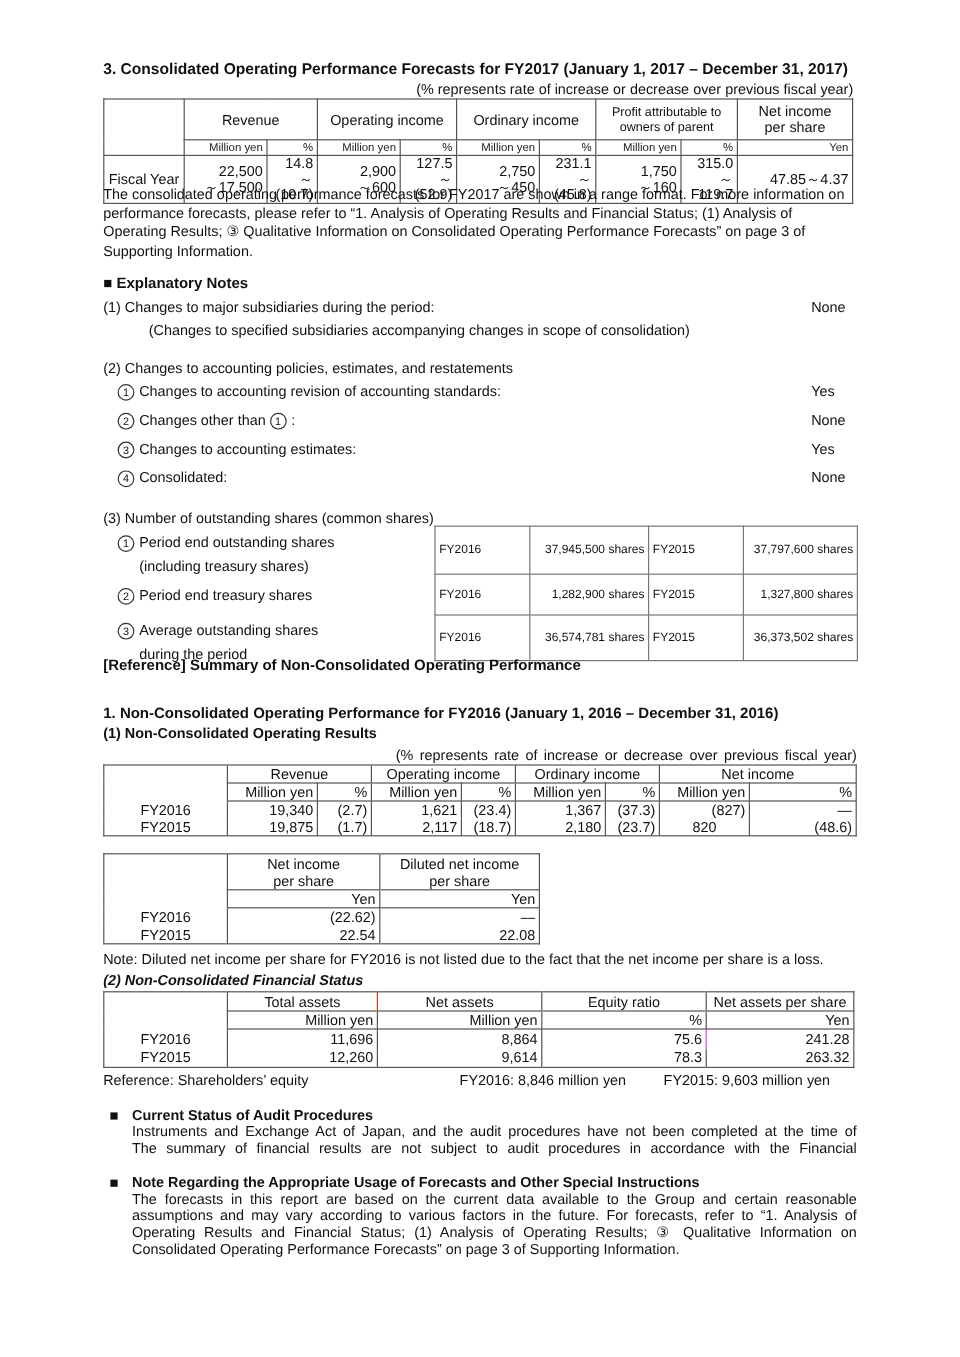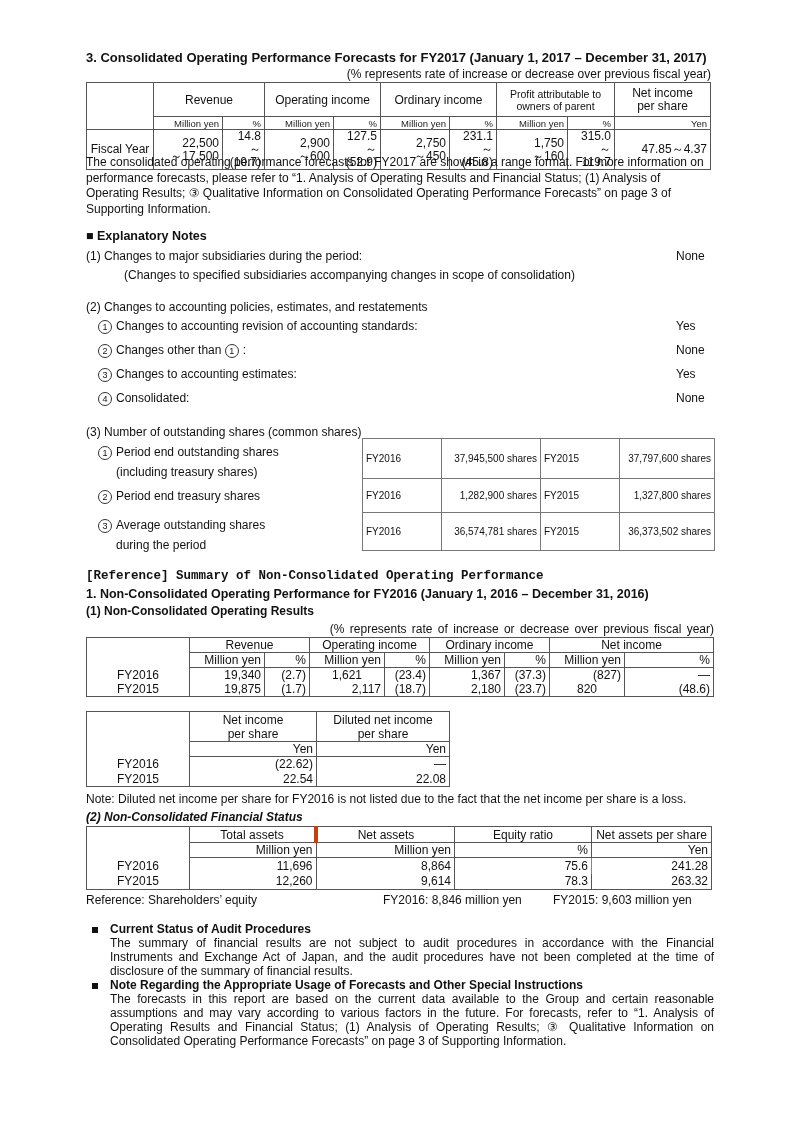--- a/index.html
+++ b/index.html
@@ -133,21 +133,21 @@
   </tr>
   <tr style="height:38px;">
     <td>FY2016</td>
     <td class="r">36,574,781 shares</td>
     <td>FY2015</td>
     <td class="r">36,373,502  shares</td>
   </tr>
 </tbody>
   </table>
 
-<div class="abs h-med" style="left:86px;top:569px;font-family:Liberation Mono, monospace;">[Reference] Summary of Non-Consolidated Operating Performance</div>
+<div class="abs h-med" style="left:86px;top:547px;">[Reference] Summary of Non-Consolidated Operating Performance</div>
 <div class="abs h-med" style="left:86px;top:587px;">1. Non-Consolidated Operating Performance for FY2016 (January 1, 2016 – December 31, 2016)</div>
 <div class="abs" style="left:86px;top:604px;font-size:12px;font-weight:bold;">(1) Non-Consolidated Operating Results</div>
 <div class="abs" style="left:86px;top:622px;width:628px;text-align:right;font-size:12px;word-spacing:2px;">(% represents rate of increase or decrease over previous fiscal year)</div>
 
 <table class="t3" style="left:86px;top:637px;width:628px;border:1.5px solid #555;">
   <tbody>
       <tr style="height:15px;">
     <td rowspan="2" style="width:96px;border-right:1px solid #555;"></td>
     <td colspan="2" class="c" style="border-right:1px solid #555;">Revenue</td>
     <td colspan="2" class="c" style="border-right:1px solid #555;">Operating income</td>
@@ -161,21 +161,21 @@
     <td class="r sm" style="width:38px;border:1px solid #555;">%</td>
     <td class="r sm" style="width:68px;border:1px solid #555;">Million yen</td>
     <td class="r sm" style="width:38px;border:1px solid #555;">%</td>
     <td class="r sm" style="width:68px;border:1px solid #555;">Million yen</td>
     <td class="r sm" style="border:1px solid #555;">%</td>
   </tr>
   <tr style="height:14px;">
     <td class="c" style="border-right:1px solid #555;">FY2016</td>
     <td class="r" style="border-right:1px solid #555;">19,340</td>
     <td class="r" style="border-right:1px solid #555;">(2.7)</td>
-    <td class="r" style="border-right:1px solid #555;text-align:center;">1,621</td>
+    <td class="r" style="border-right:1px solid #555;">1,621</td>
     <td class="r" style="border-right:1px solid #555;">(23.4)</td>
     <td class="r" style="border-right:1px solid #555;">1,367</td>
     <td class="r" style="border-right:1px solid #555;">(37.3)</td>
     <td class="r" style="border-right:1px solid #555;">(827)</td>
     <td class="r">—</td>
   </tr>
   <tr style="height:14px;">
     <td class="c" style="border-right:1px solid #555;">FY2015</td>
     <td class="r" style="border-right:1px solid #555;">19,875</td>
     <td class="r" style="border-right:1px solid #555;">(1.7)</td>
@@ -213,21 +213,21 @@
 </tbody>
   </table>
 
 <div class="abs" style="left:86px;top:792px;font-size:12px;">Note: Diluted net income per share for FY2016 is not listed due to the fact that the net income per share is a loss.</div>
 <div class="abs" style="left:86px;top:810px;font-size:12px;font-weight:bold;font-style:italic;">(2) Non-Consolidated Financial Status</div>
 
 <table class="t3" style="left:86px;top:826px;width:626px;border:1.5px solid #555;">
   <tbody>
       <tr style="height:16px;">
     <td rowspan="2" style="width:96px;border-right:1px solid #555;"></td>
-    <td class="c" style="border-right:4px solid #c2410c;width:118px;">Total assets</td>
+    <td class="c" style="border-right:1px solid #c2410c;width:118px;">Total assets</td>
     <td class="c" style="border-right:1px solid #555;width:130px;">Net assets</td>
     <td class="c" style="border-right:1px solid #555;width:130px;">Equity ratio</td>
     <td class="c">Net assets per share</td>
   </tr>
   <tr style="height:12px;">
     <td class="r sm" style="border:1px solid #555;">Million yen</td>
     <td class="r sm" style="border:1px solid #555;">Million yen</td>
     <td class="r sm" style="border:1px solid #555;">%</td>
     <td class="r sm" style="border:1px solid #555;">Yen</td>
   </tr>
@@ -248,23 +248,22 @@
 </tbody>
   </table>
 
 <div class="abs" style="left:86px;top:893px;font-size:12px;">Reference:  Shareholders’ equity</div>
 <div class="abs" style="left:383px;top:893px;font-size:12px;">FY2016:  8,846  million yen</div>
 <div class="abs" style="left:553px;top:893px;font-size:12px;">FY2015:  9,603  million yen</div>
 
 <span class="abs bullet" style="left:92px;top:927px;"></span>
 <div class="abs" style="left:110px;top:922px;font-size:12px;font-weight:bold;">Current Status of Audit Procedures</div>
 <div class="abs txt just" style="left:110px;top:936px;width:604px;line-height:14px;">
+  <div style="text-align-last:justify;">Instruments and Exchange Act of Japan, and the audit procedures have not been completed at the time of</div>
   <div style="text-align-last:justify;">The summary of financial results are not subject to audit procedures in accordance with the Financial</div>
-  <div style="text-align-last:justify;">Instruments and Exchange Act of Japan, and the audit procedures have not been completed at the time of</div>
-  <div>disclosure of the summary of financial results.</div>
 </div>
 
 <span class="abs bullet" style="left:92px;top:983px;"></span>
 <div class="abs" style="left:110px;top:978px;font-size:12px;font-weight:bold;">Note Regarding the Appropriate Usage of Forecasts and Other Special Instructions</div>
 <div class="abs txt just" style="left:110px;top:992px;width:604px;line-height:14px;">
   <div style="text-align-last:justify;">The forecasts in this report are based on the current data available to the Group and certain reasonable</div>
   <div style="text-align-last:justify;">assumptions and may vary according to various factors in the future. For forecasts, refer to “1. Analysis of</div>
   <div style="text-align-last:justify;">Operating Results and Financial Status; (1) Analysis of Operating Results; ③ Qualitative Information on</div>
   <div>Consolidated Operating Performance Forecasts” on page 3 of Supporting Information.</div>
 </div>

